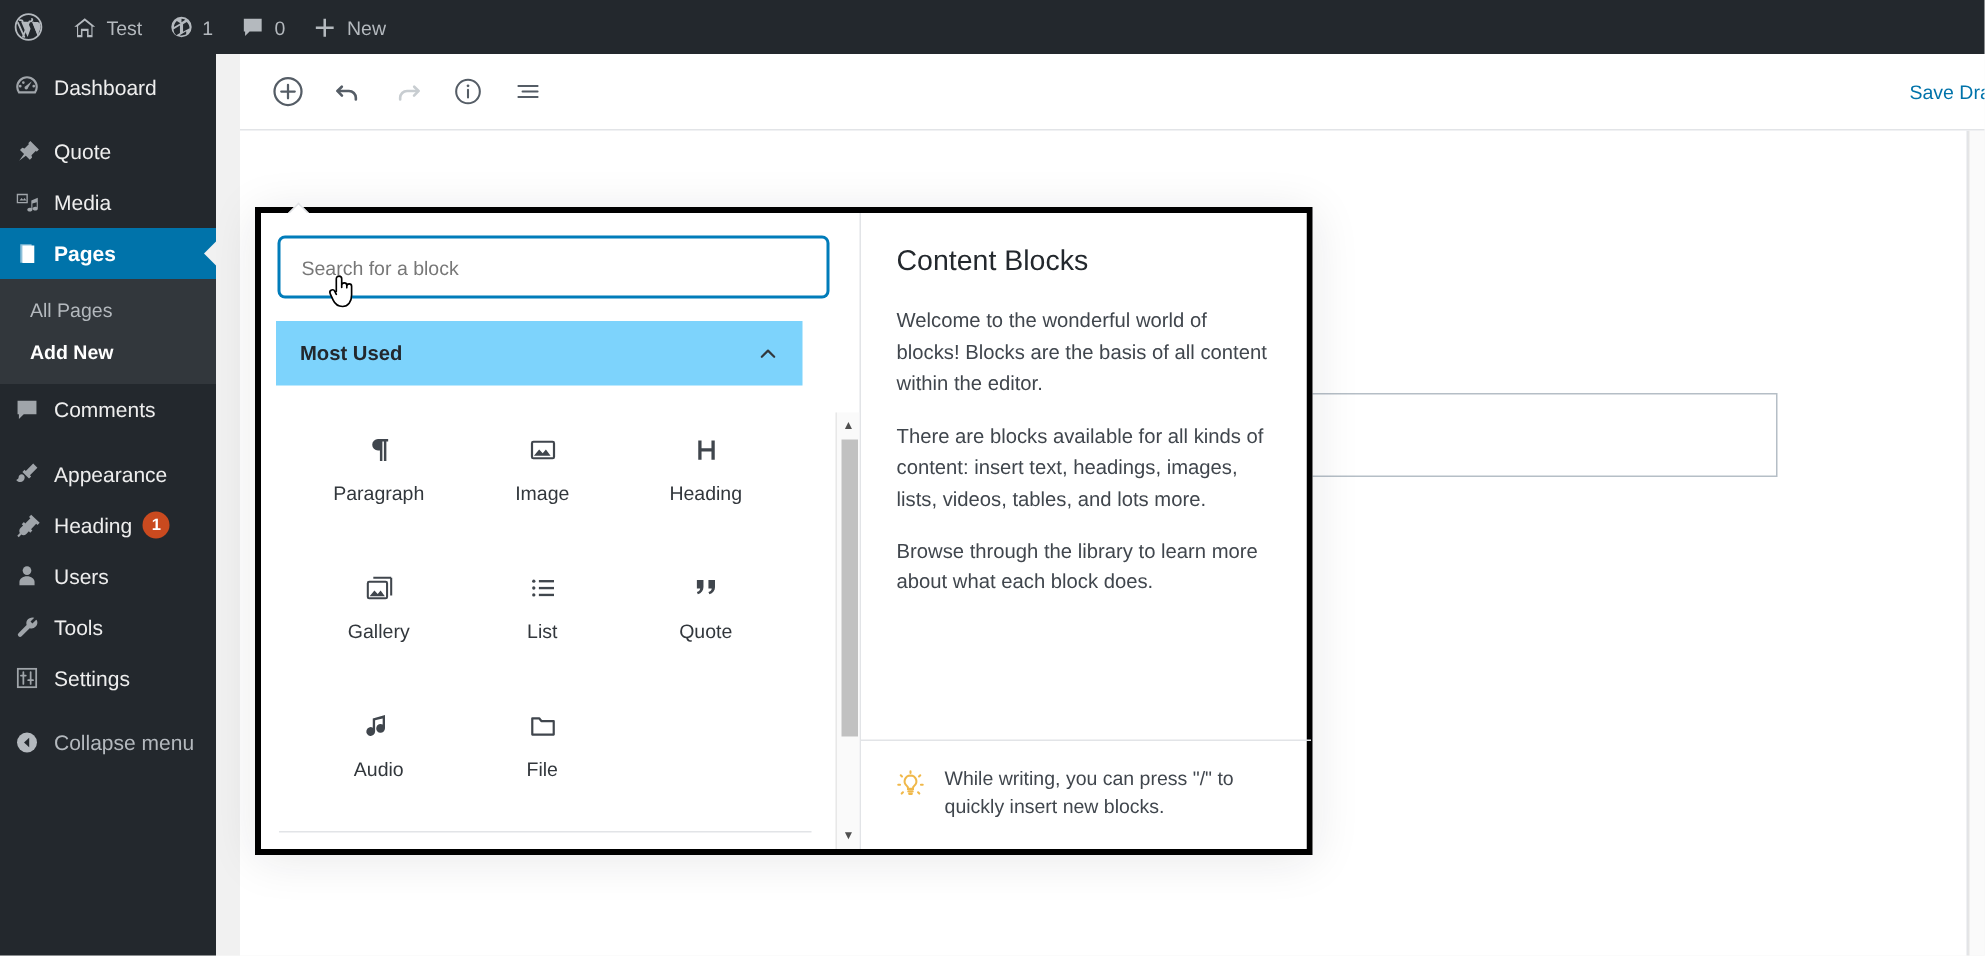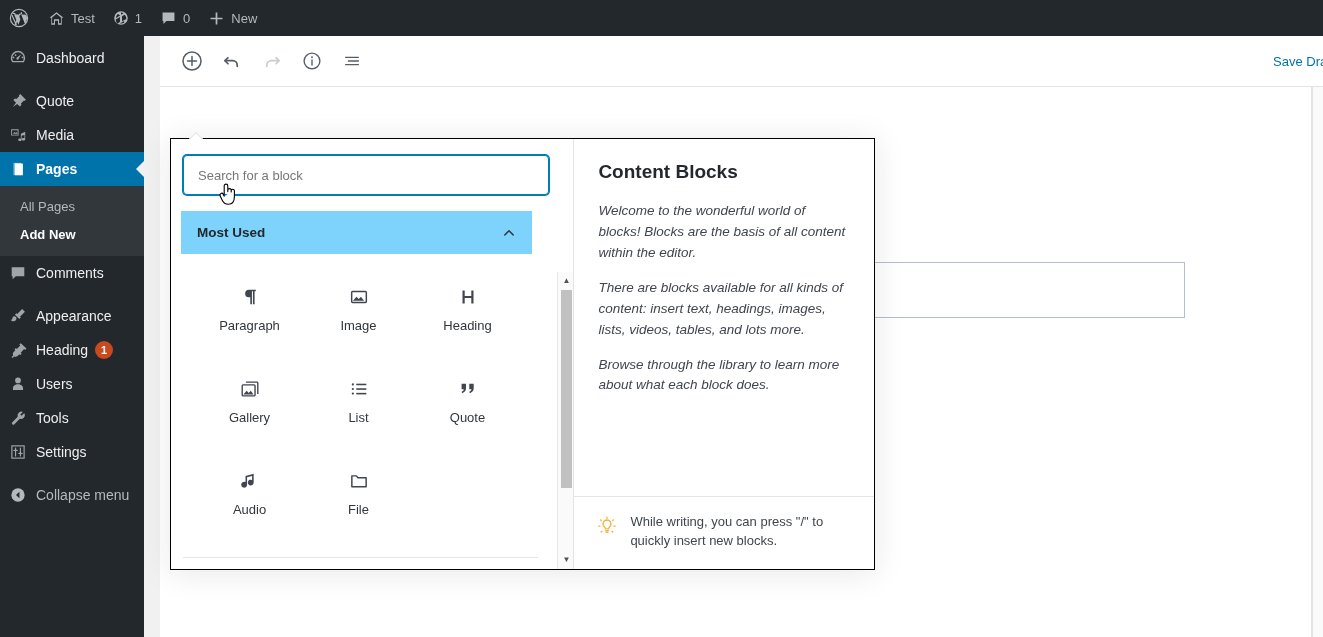--- a/index.html
+++ b/index.html
@@ -123,21 +123,21 @@
   #right-scrollbar {
     position:absolute; right:0; top:0; width:11px; height:550px;
     background:#fafafa; border-left:1px solid #e5e5e5;
   }
 
   
   #inserter {
     position:absolute; left:10px; top:51px;
     width:705px; height:432px;
     background:#fff;
-    border:1px solid #000000;
+    border:4px solid #000000;
     box-shadow: 0 3px 30px rgba(25,30,35,.1);
     display:flex;
     z-index:40;
   }
   #inserter-caret {
     position:absolute; left:16px; top:-9px;
     width:18px; height:9px; overflow:hidden;
   }
   #inserter-caret::before {
     content:""; position:absolute; left:0; top:0;
@@ -214,27 +214,26 @@
   }
 
   
   .ins-right {
     width:300px; height:100%;
     padding:22px 24px 0 24px;
     position:relative;
     background:#fff;
   }
   .ins-right h2 {
-    font-size:19px; font-weight:700; color:#23282d;
+    font-size:19px; font-weight:400; color:#23282d;
     margin-bottom:18px; letter-spacing:0;
   }
   .ins-right p {
     font-size:13.5px; line-height:1.55; color:#40464d;
     margin-bottom:14px;
-    font-style:italic;
   }
   .tip-box {
     position:absolute; left:0; bottom:0;
     width:300px;
     border-top:1px solid #e2e4e7;
     padding:16px 22px 18px 22px;
     display:flex; gap:12px; align-items:flex-start;
   }
   .tip-box .tip-ico { color:#f0b849; flex:0 0 auto; margin-top:2px; }
   .tip-box .tip-txt { font-size:13px; line-height:1.45; color:#40464d; }

